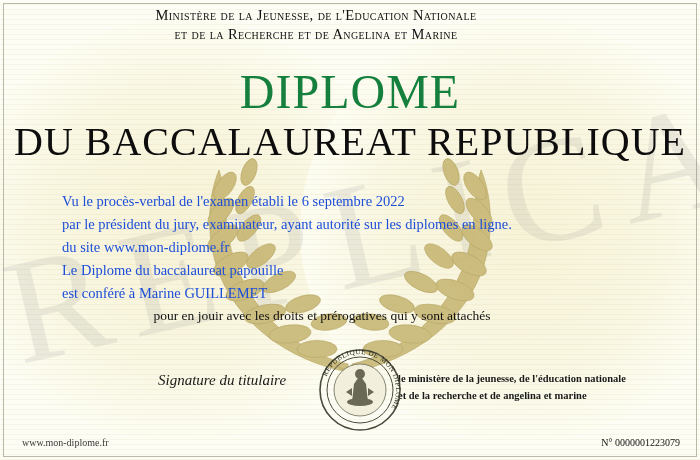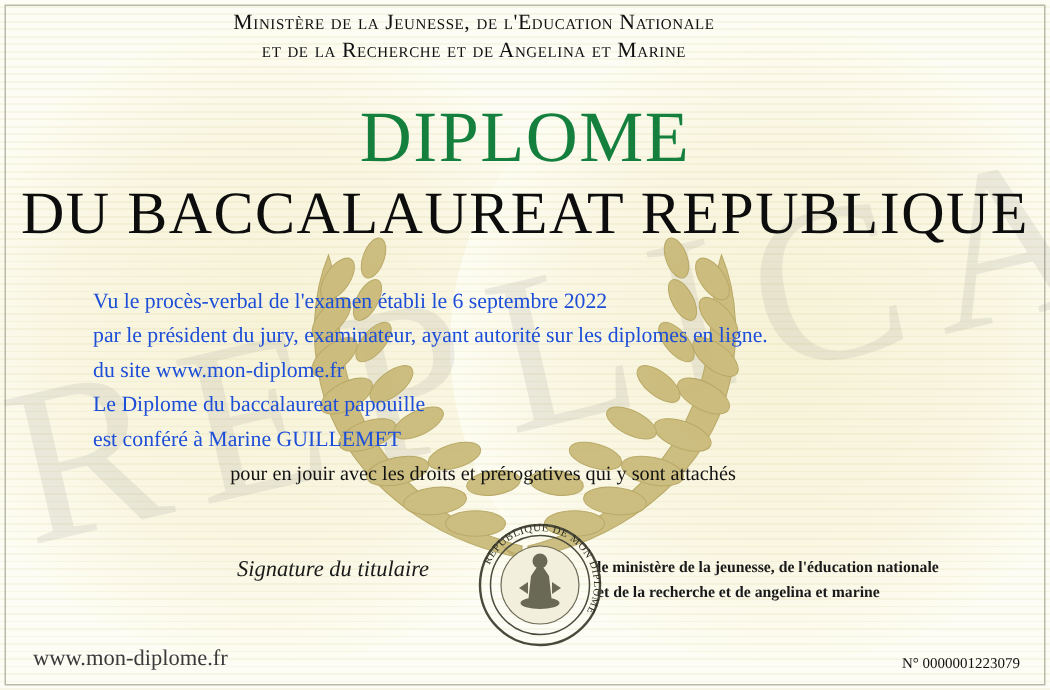--- a/index.html
+++ b/index.html
@@ -151,21 +151,21 @@
     position: absolute;
     left: 318px;
     top: 348px;
     width: 84px;
     height: 84px;
   }
   .footer-left {
     position: absolute;
     left: 22px;
     bottom: 12px;
-    font-size: 15px;
+    font-size: 10px;
     color: #3a3a3a;
   }
   .footer-right {
     position: absolute;
     right: 20px;
     bottom: 12px;
     font-size: 10px;
     color: #111;
     text-align: right;
   }

